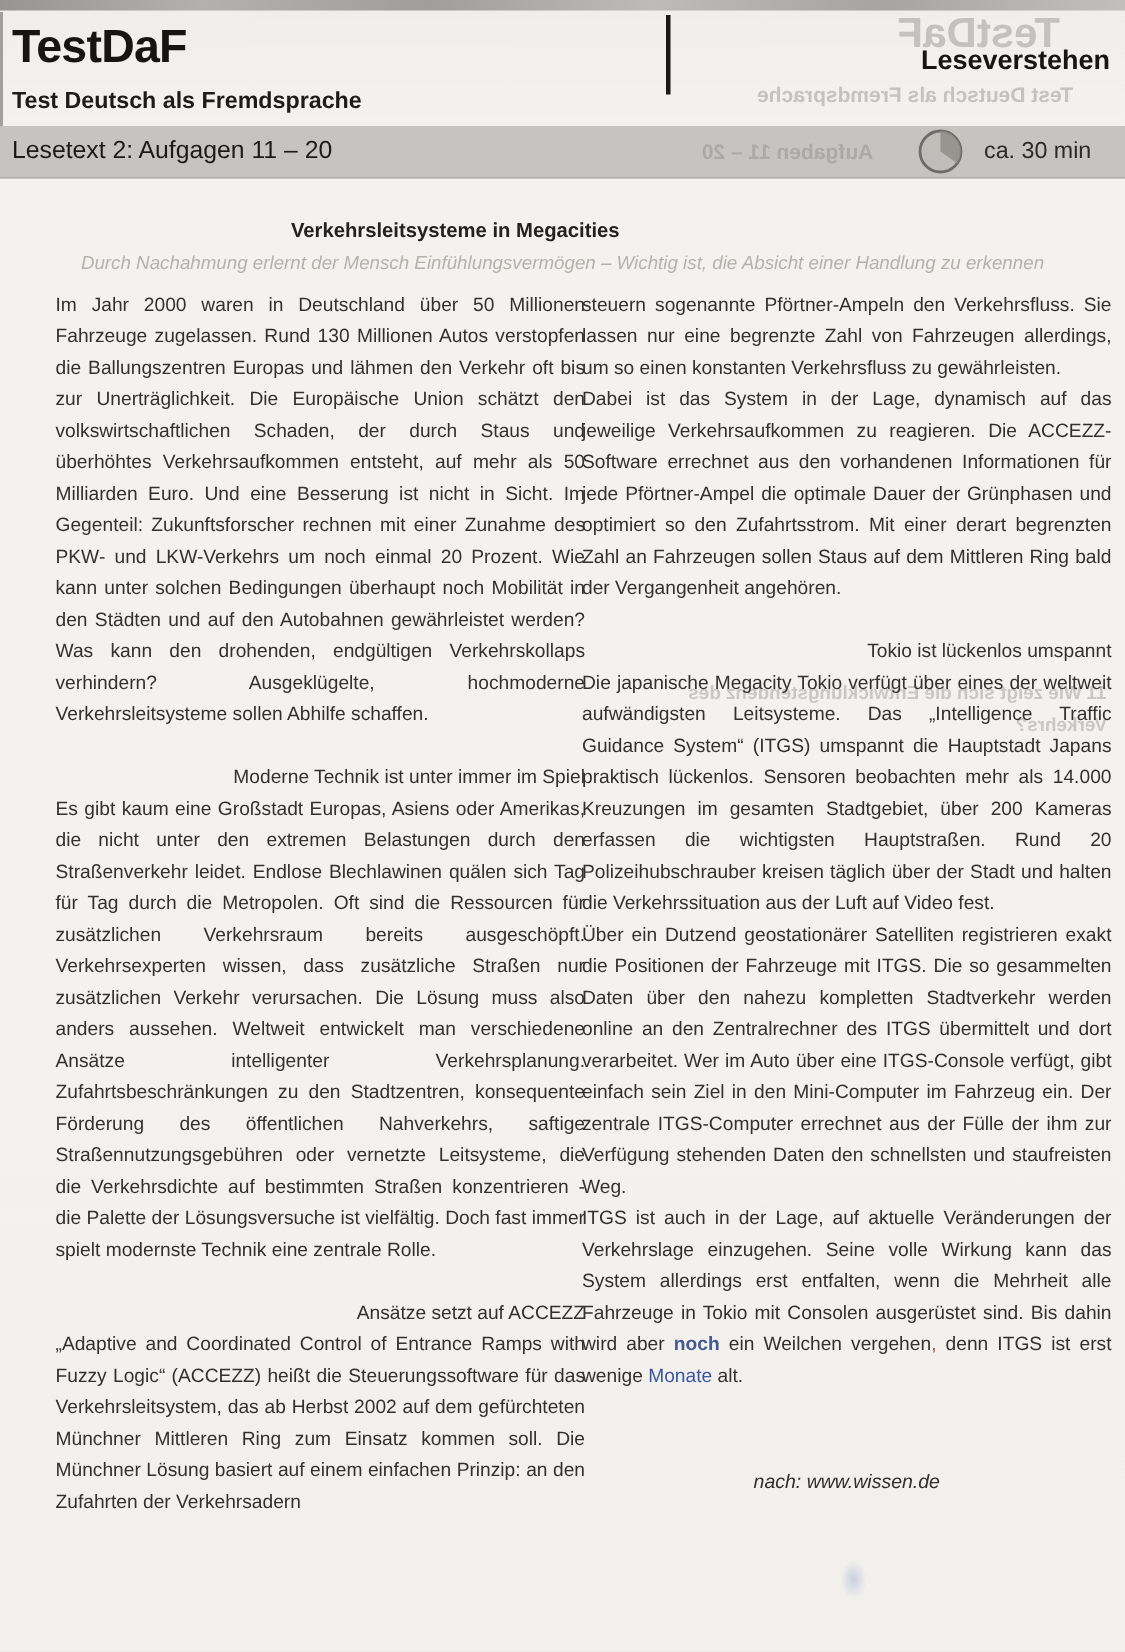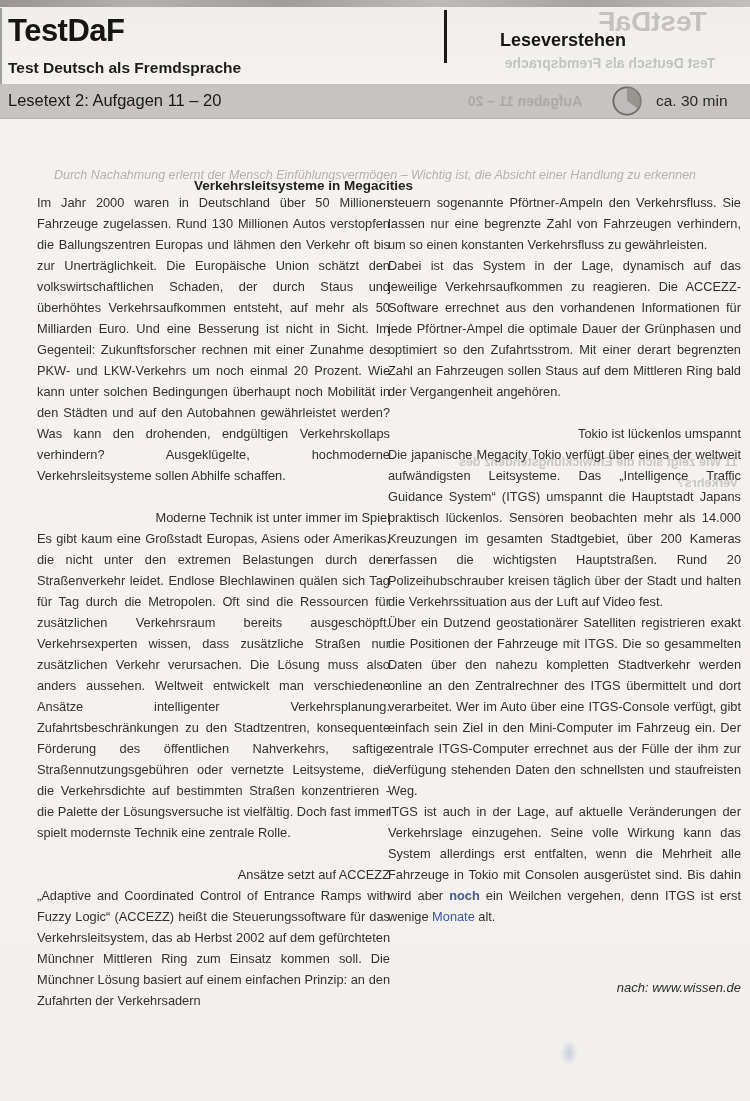--- a/index.html
+++ b/index.html
@@ -30,21 +30,21 @@
   }
   .brand-sub{
     position:absolute;left:8px;top:59px;
     font-size:15.5px;font-weight:700;color:#1d1c1a;
   }
   .divider{
     position:absolute;left:444px;top:10px;width:3px;height:53px;background:#1a1918;
   }
   .section-title{
     position:absolute;left:500px;top:30px;width:240px;
-    text-align:left;font-size:18px;font-weight:700;color:#161514;
+    text-align:right;font-size:18px;font-weight:700;color:#161514;
   }
   
   .bleed{color:rgba(124,121,117,.45);user-select:none;}
   .mirror{transform:scaleX(-1);}
   .bleed-brand{
     position:absolute;left:560px;top:6px;width:185px;
     font-size:28px;font-weight:700;text-align:center;color:rgba(130,128,124,.40);
   }
   .bleed-sub{
     position:absolute;left:478px;top:55px;width:264px;
@@ -73,34 +73,34 @@
     font-size:16.5px;font-weight:400;color:#1b1a19;
   }
   .clock{position:absolute;left:611px;top:1px;width:32px;height:32px;}
   .duration{
     position:absolute;left:656px;top:8px;
     font-size:15.5px;color:#2b2a28;
   }
   
   .doc-title{
     position:absolute;left:0;top:146px;width:607px;
-    text-align:center;font-size:13.5px;font-weight:700;color:#23221f;margin-top:32px;
+    text-align:center;font-size:13.5px;font-weight:700;color:#23221f;
   }
   .col{
     position:absolute;top:192px;width:353px;
     font-size:12.8px;line-height:21px;color:#33312e;
     text-align:justify;
   }
   .col-left{left:8px;margin-left:29px;}
   .col-right{left:388px;}
   .col p{margin:0;}
   .col p.gap{margin-top:21px;}
   .subhead{text-align:right;}
   .source{
-    font-style:italic;text-align:right;margin-top:50px !important;
+    font-style:italic;text-align:center;margin-top:50px !important;
     font-size:13px;color:#2f2e2b;
   }
   .ink-blue{color:#44598f;font-weight:bold;}
   .ink-blue2{color:#3d55a0;}
   .ink-red{color:#b8463c;}
   .blue-smudge{
     position:absolute;left:560px;top:1040px;width:18px;height:26px;
     background:radial-gradient(ellipse at center,rgba(80,110,180,.25),rgba(80,110,180,0) 70%);
   }
 </style>
@@ -137,21 +137,21 @@
 
   <div class="col col-left">
     <p>Im Jahr 2000 waren in Deutschland über 50 Millionen Fahrzeuge zugelassen. Rund 130 Millionen Autos verstopfen die Ballungszentren Europas und lähmen den Verkehr oft bis zur Unerträglichkeit. Die Europäische Union schätzt den volkswirtschaftlichen Schaden, der durch Staus und überhöhtes Verkehrsaufkommen entsteht, auf mehr als 50 Milliarden Euro. Und eine Besserung ist nicht in Sicht. Im Gegenteil: Zukunftsforscher rechnen mit einer Zunahme des PKW- und LKW-Verkehrs um noch einmal 20 Prozent. Wie kann unter solchen Bedingungen überhaupt noch Mobilität in den Städten und auf den Autobahnen gewährleistet werden? Was kann den drohenden, endgültigen Verkehrskollaps verhindern? Ausgeklügelte, hochmoderne Verkehrsleitsysteme sollen Abhilfe schaffen.</p>
     <p class="gap subhead">Moderne Technik ist unter immer im Spiel</p>
     <p>Es gibt kaum eine Großstadt Europas, Asiens oder Amerikas, die nicht unter den extremen Belastungen durch den Straßenverkehr leidet. Endlose Blechlawinen quälen sich Tag für Tag durch die Metropolen. Oft sind die Ressourcen für zusätzlichen Verkehrsraum bereits ausgeschöpft. Verkehrsexperten wissen, dass zusätzliche Straßen nur zusätzlichen Verkehr verursachen. Die Lösung muss also anders aussehen. Weltweit entwickelt man verschiedene Ansätze intelligenter Verkehrsplanung. Zufahrtsbeschränkungen zu den Stadtzentren, konsequente Förderung des öffentlichen Nahverkehrs, saftige Straßennutzungsgebühren oder vernetzte Leitsysteme, die die Verkehrsdichte auf bestimmten Straßen konzentrieren - die Palette der Lösungsversuche ist vielfältig. Doch fast immer spielt modernste Technik eine zentrale Rolle.</p>
     <p class="gap subhead">Ansätze setzt auf ACCEZZ</p>
     <p>„Adaptive and Coordinated Control of Entrance Ramps with Fuzzy Logic“ (ACCEZZ) heißt die Steuerungssoftware für das Verkehrsleitsystem, das ab Herbst 2002 auf dem gefürchteten Münchner Mittleren Ring zum Einsatz kommen soll. Die Münchner Lösung basiert auf einem einfachen Prinzip: an den Zufahrten der Verkehrsadern</p>
   </div>
 
   <div class="col col-right">
-    <p>steuern sogenannte Pförtner-Ampeln den Verkehrsfluss. Sie lassen nur eine begrenzte Zahl von Fahrzeugen verhindern, um so einen konstanten Verkehrsfluss zu gewährleisten.</p>
+    <p>steuern sogenannte Pförtner-Ampeln den Verkehrsfluss. Sie lassen nur eine begrenzte Zahl von Fahrzeugen allerdings, um so einen konstanten Verkehrsfluss zu gewährleisten.</p>
     <p>Dabei ist das System in der Lage, dynamisch auf das jeweilige Verkehrsaufkommen zu reagieren. Die ACCEZZ-Software errechnet aus den vorhandenen Informationen für jede Pförtner-Ampel die optimale Dauer der Grünphasen und optimiert so den Zufahrtsstrom. Mit einer derart begrenzten Zahl an Fahrzeugen sollen Staus auf dem Mittleren Ring bald der Vergangenheit angehören.</p>
     <p class="gap subhead">Tokio ist lückenlos umspannt</p>
     <p>Die japanische Megacity Tokio verfügt über eines der weltweit aufwändigsten Leitsysteme. Das „Intelligence Traffic Guidance System“ (ITGS) umspannt die Hauptstadt Japans praktisch lückenlos. Sensoren beobachten mehr als 14.000 Kreuzungen im gesamten Stadtgebiet, über 200 Kameras erfassen die wichtigsten Hauptstraßen. Rund 20 Polizeihubschrauber kreisen täglich über der Stadt und halten die Verkehrssituation aus der Luft auf Video fest.</p>
     <p>Über ein Dutzend geostationärer Satelliten registrieren exakt die Positionen der Fahrzeuge mit ITGS. Die so gesammelten Daten über den nahezu kompletten Stadtverkehr werden online an den Zentralrechner des ITGS übermittelt und dort verarbeitet. Wer im Auto über eine ITGS-Console verfügt, gibt einfach sein Ziel in den Mini-Computer im Fahrzeug ein. Der zentrale ITGS-Computer errechnet aus der Fülle der ihm zur Verfügung stehenden Daten den schnellsten und staufreisten Weg.</p>
     <p>
       <span>ITGS ist auch in der Lage, auf aktuelle Veränderungen der Verkehrslage einzugehen. Seine volle Wirkung kann das System allerdings erst entfalten, wenn die Mehrheit alle Fahrzeuge in Tokio mit Consolen ausgerüstet sind. Bis dahin wird aber </span><span class="ink-blue">noch</span><span> ein Weilchen vergehen</span><span class="ink-red">,</span><span> denn ITGS ist erst wenige </span><span class="ink-blue2">Monate</span><span> alt.</span>
     </p>
     <p class="source">nach: www.wissen.de</p>
   </div>
 

